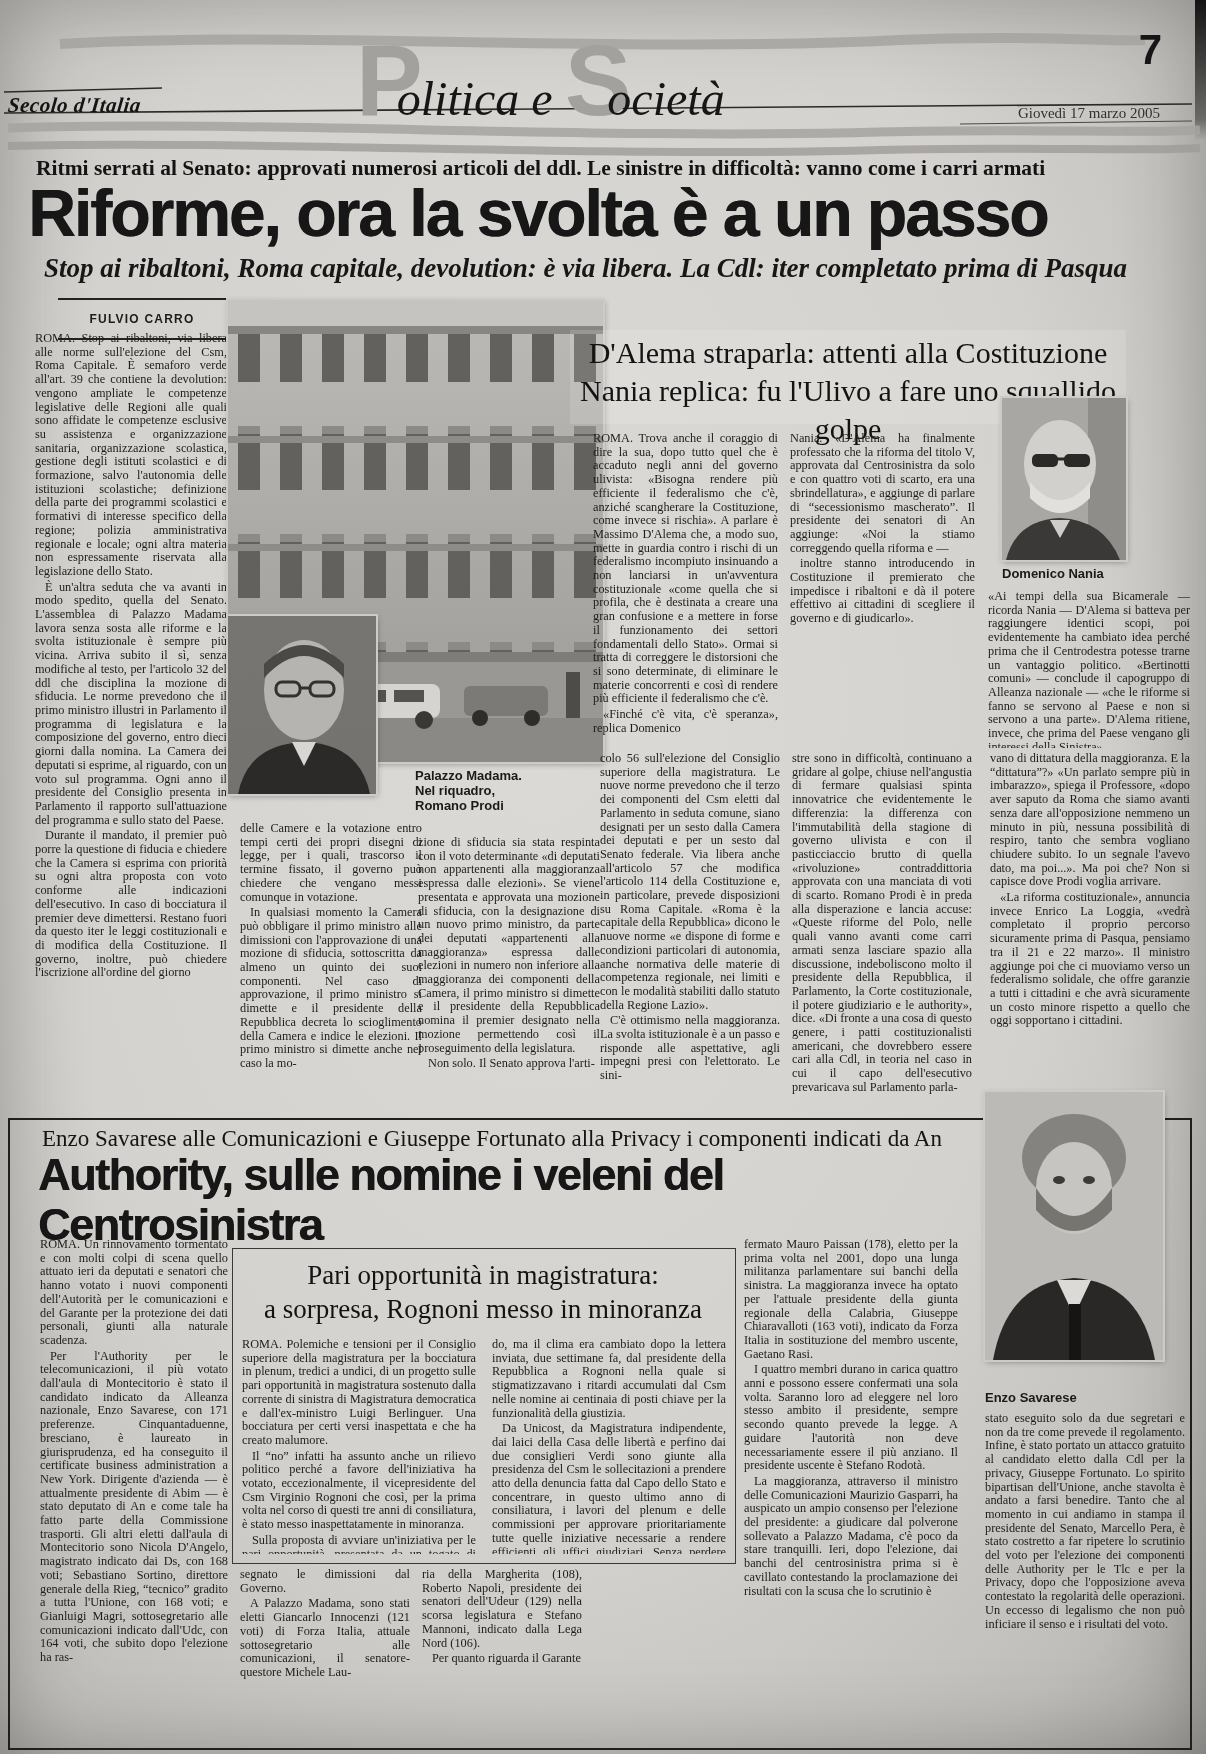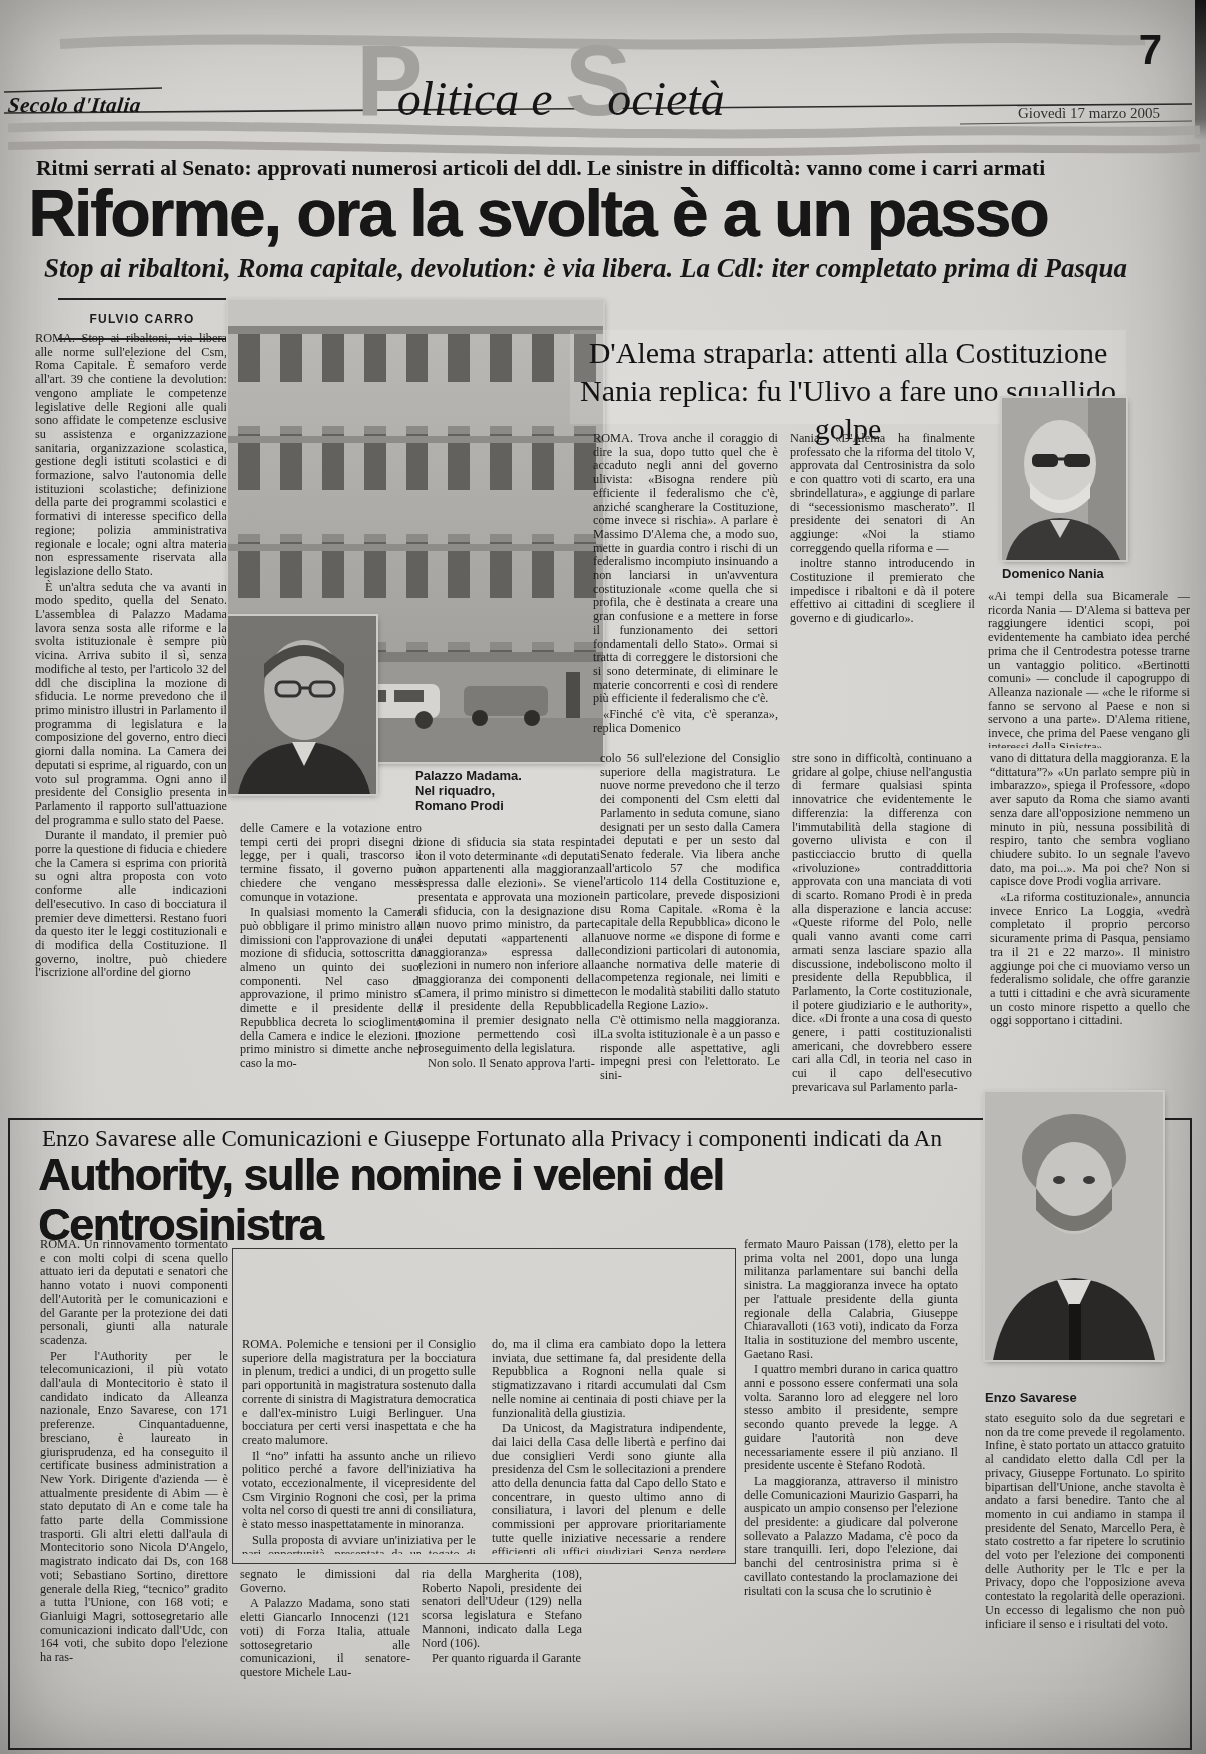--- a/index.html
+++ b/index.html
@@ -202,20 +202,24 @@
     <rect x="84" y="212" width="12" height="56" fill="#161514"></rect>
   </svg>
   <div class="abs caption" style="left:985px;top:1390px;width:180px;">Enzo Savarese</div>
 
   <div class="abs col" style="left:40px;top:1238px;width:188px;height:500px;">
     <p>ROMA. Un rinnovamento tormentato e con molti colpi di scena quello attuato ieri da deputati e senatori che hanno votato i nuovi componenti dell'Autorità per le comunicazioni e del Garante per la protezione dei dati personali, giunti alla naturale scadenza.</p>
     <p>Per l'Authority per le telecomunicazioni, il più votato dall'aula di Montecitorio è stato il candidato indicato da Alleanza nazionale, Enzo Savarese, con 171 preferenze. Cinquantaduenne, bresciano, è laureato in giurisprudenza, ed ha conseguito il certificate business administration a New York. Dirigente d'azienda — è attualmente presidente di Abim — è stato deputato di An e come tale ha fatto parte della Commissione trasporti. Gli altri eletti dall'aula di Montecitorio sono Nicola D'Angelo, magistrato indicato dai Ds, con 168 voti; Sebastiano Sortino, direttore generale della Rieg, “tecnico” gradito a tutta l'Unione, con 168 voti; e Gianluigi Magri, sottosegretario alle comunicazioni indicato dall'Udc, con 164 voti, che subito dopo l'elezione ha ras-</p>
   </div>
 
   <div class="abs ibox"></div>
+  <div class="abs ihead">
+    <div>Pari opportunità in magistratura:</div>
+    <div>a sorpresa, Rognoni messo in minoranza</div>
+  </div>
   <div class="abs col" style="left:242px;top:1338px;width:234px;height:216px;">
     <p>ROMA. Polemiche e tensioni per il Consiglio superiore della magistratura per la bocciatura in plenum, tredici a undici, di un progetto sulle pari opportunità in magistratura sostenuto dalla corrente di sinistra di Magistratura democratica e dall'ex-ministro Luigi Berlinguer. Una bocciatura per certi versi inaspettata e che ha creato malumore.</p>
     <p>Il “no” infatti ha assunto anche un rilievo politico perché a favore dell'iniziativa ha votato, eccezionalmente, il vicepresidente del Csm Virginio Rognoni che così, per la prima volta nel corso di questi tre anni di consiliatura, è stato messo inaspettatamente in minoranza.</p>
     <p>Sulla proposta di avviare un'iniziativa per le pari opportunità, presentata da un togato di Md, Giuliana Civinini, tutti i consiglieri, di tutte le correnti, si erano in un primo tempo trovati d'accor-</p>
   </div>
   <div class="abs col" style="left:492px;top:1338px;width:234px;height:216px;">
     <p>do, ma il clima era cambiato dopo la lettera inviata, due settimane fa, dal presidente della Repubblica a Rognoni nella quale si stigmatizzavano i ritardi accumulati dal Csm nelle nomine ai centinaia di posti chiave per la funzionalità della giustizia.</p>
     <p>Da Unicost, da Magistratura indipendente, dai laici della Casa delle libertà e perfino dai due consiglieri Verdi sono giunte alla presidenza del Csm le sollecitazioni a prendere atto della denuncia fatta dal Capo dello Stato e concentrare, in questo ultimo anno di consiliatura, i lavori del plenum e delle commissioni per approvare prioritariamente tutte quelle iniziative necessarie a rendere efficienti gli uffici giudiziari. Senza perdere tempo in iniziative dal sapore demagogico e politico.</p>
   </div>
 

